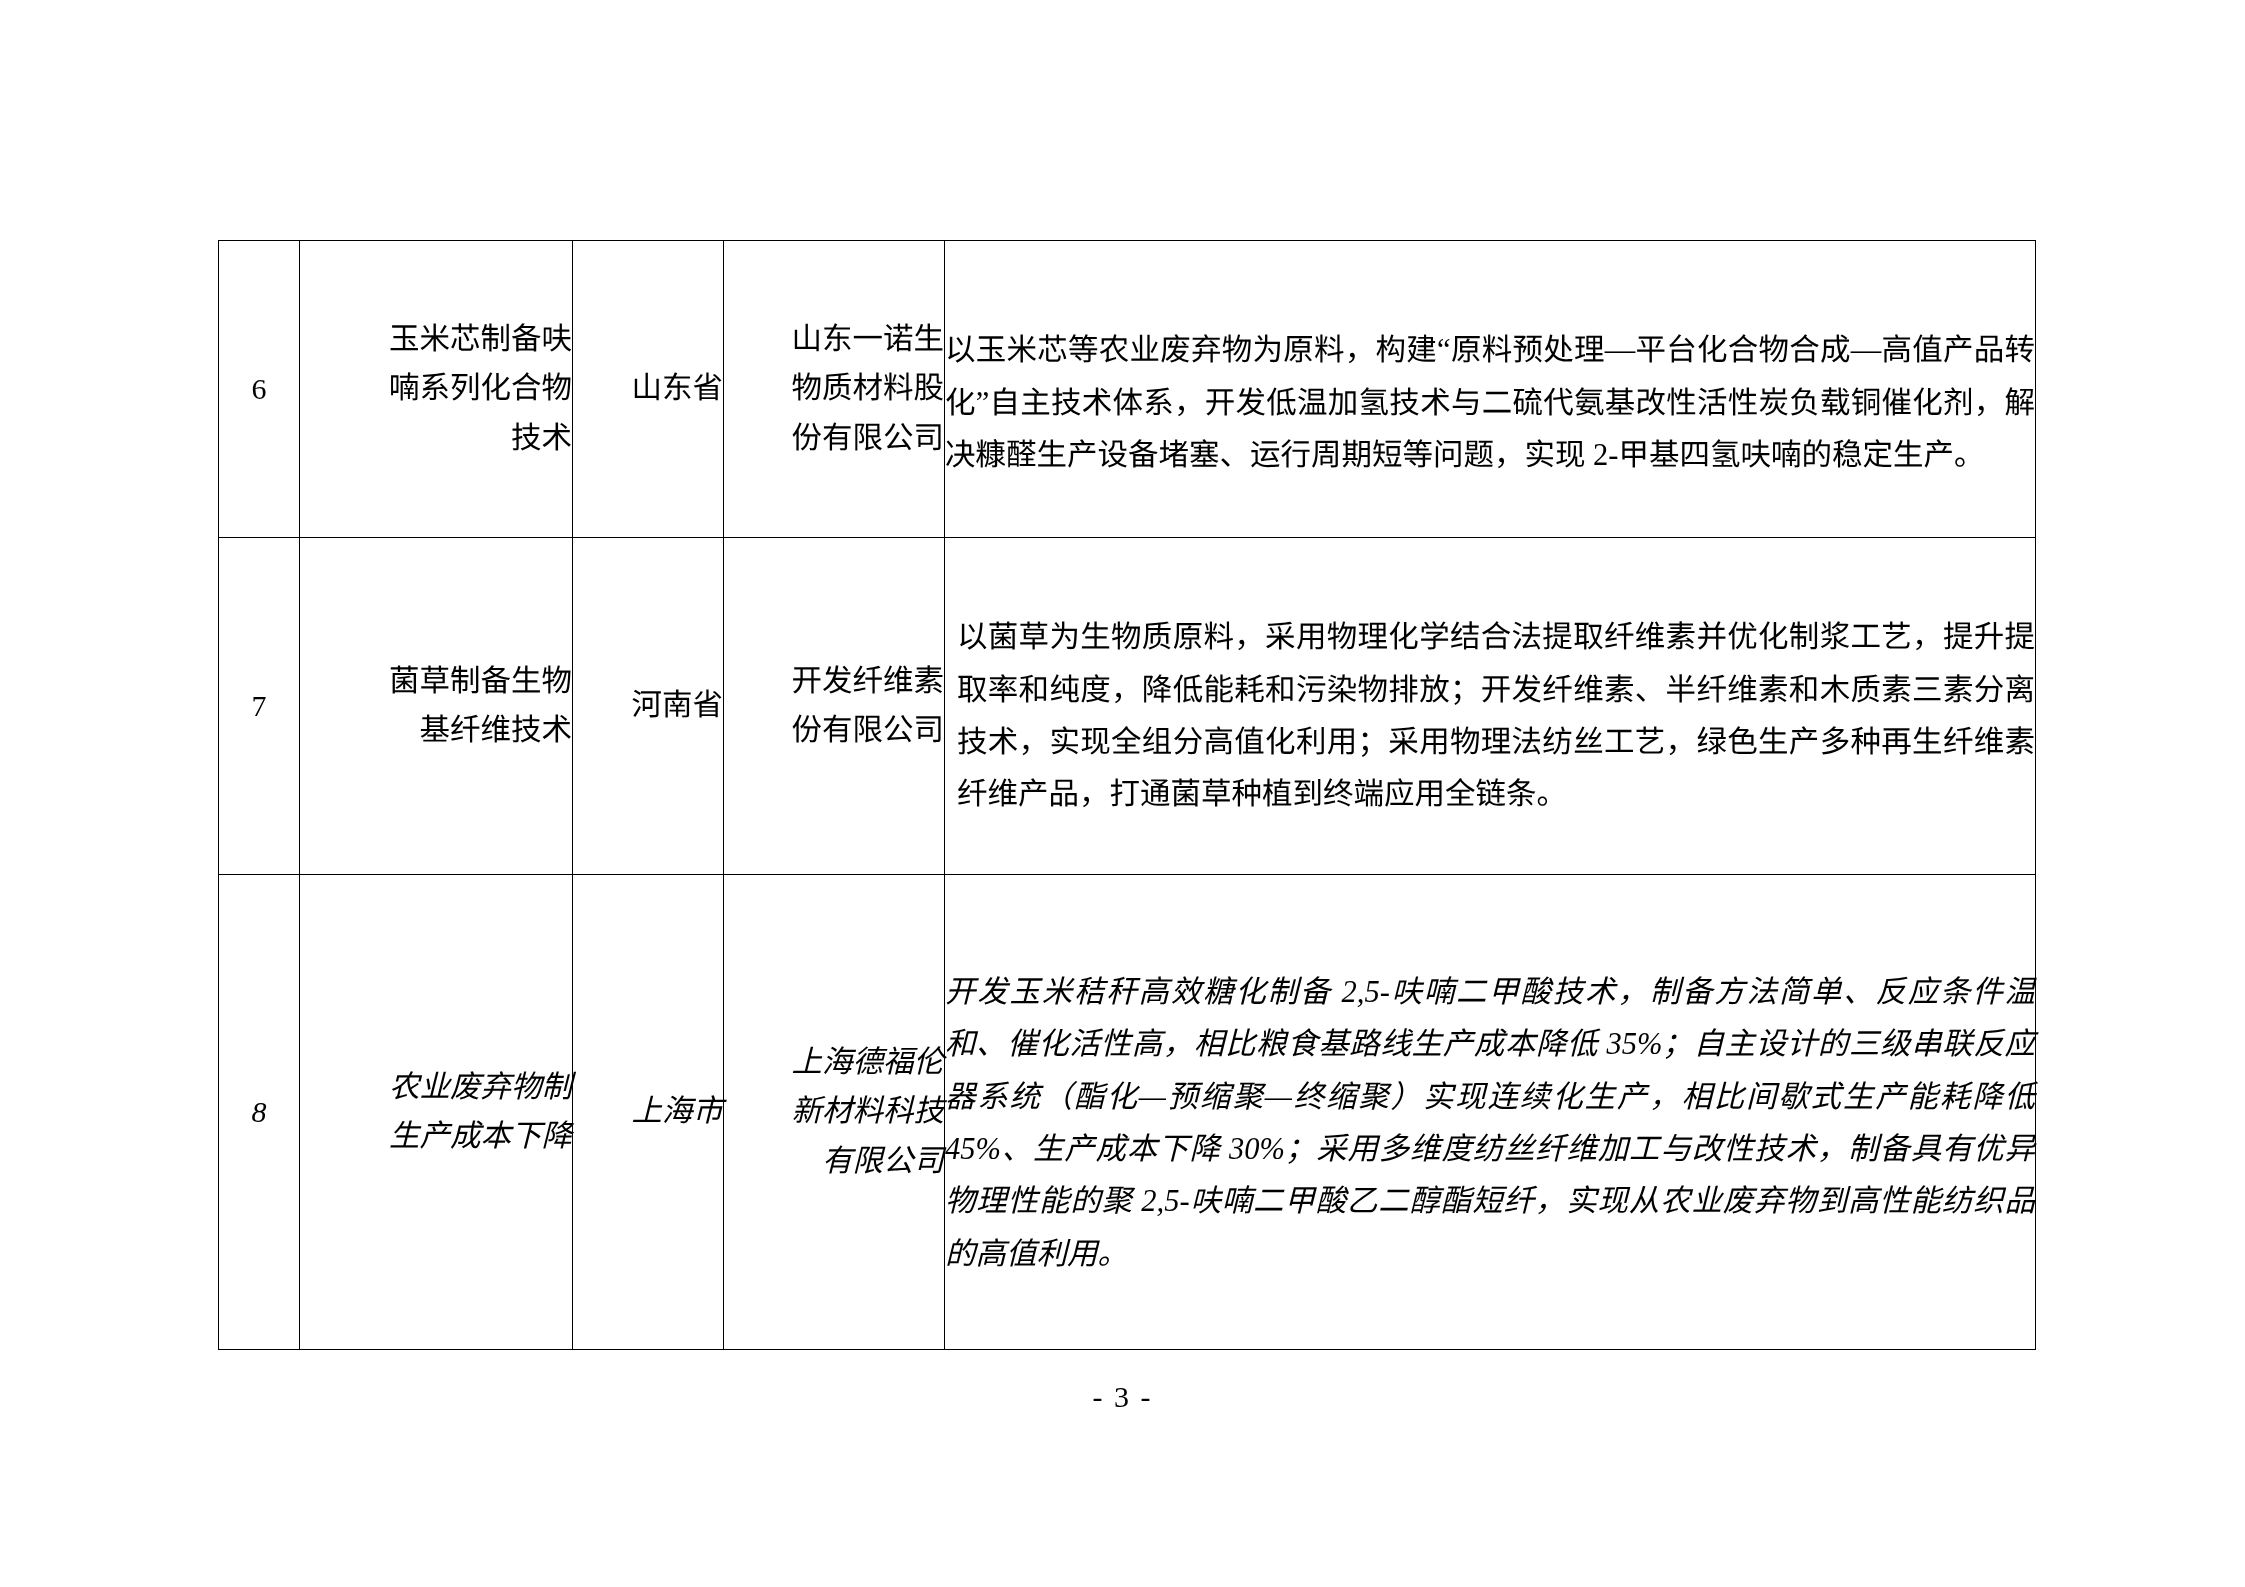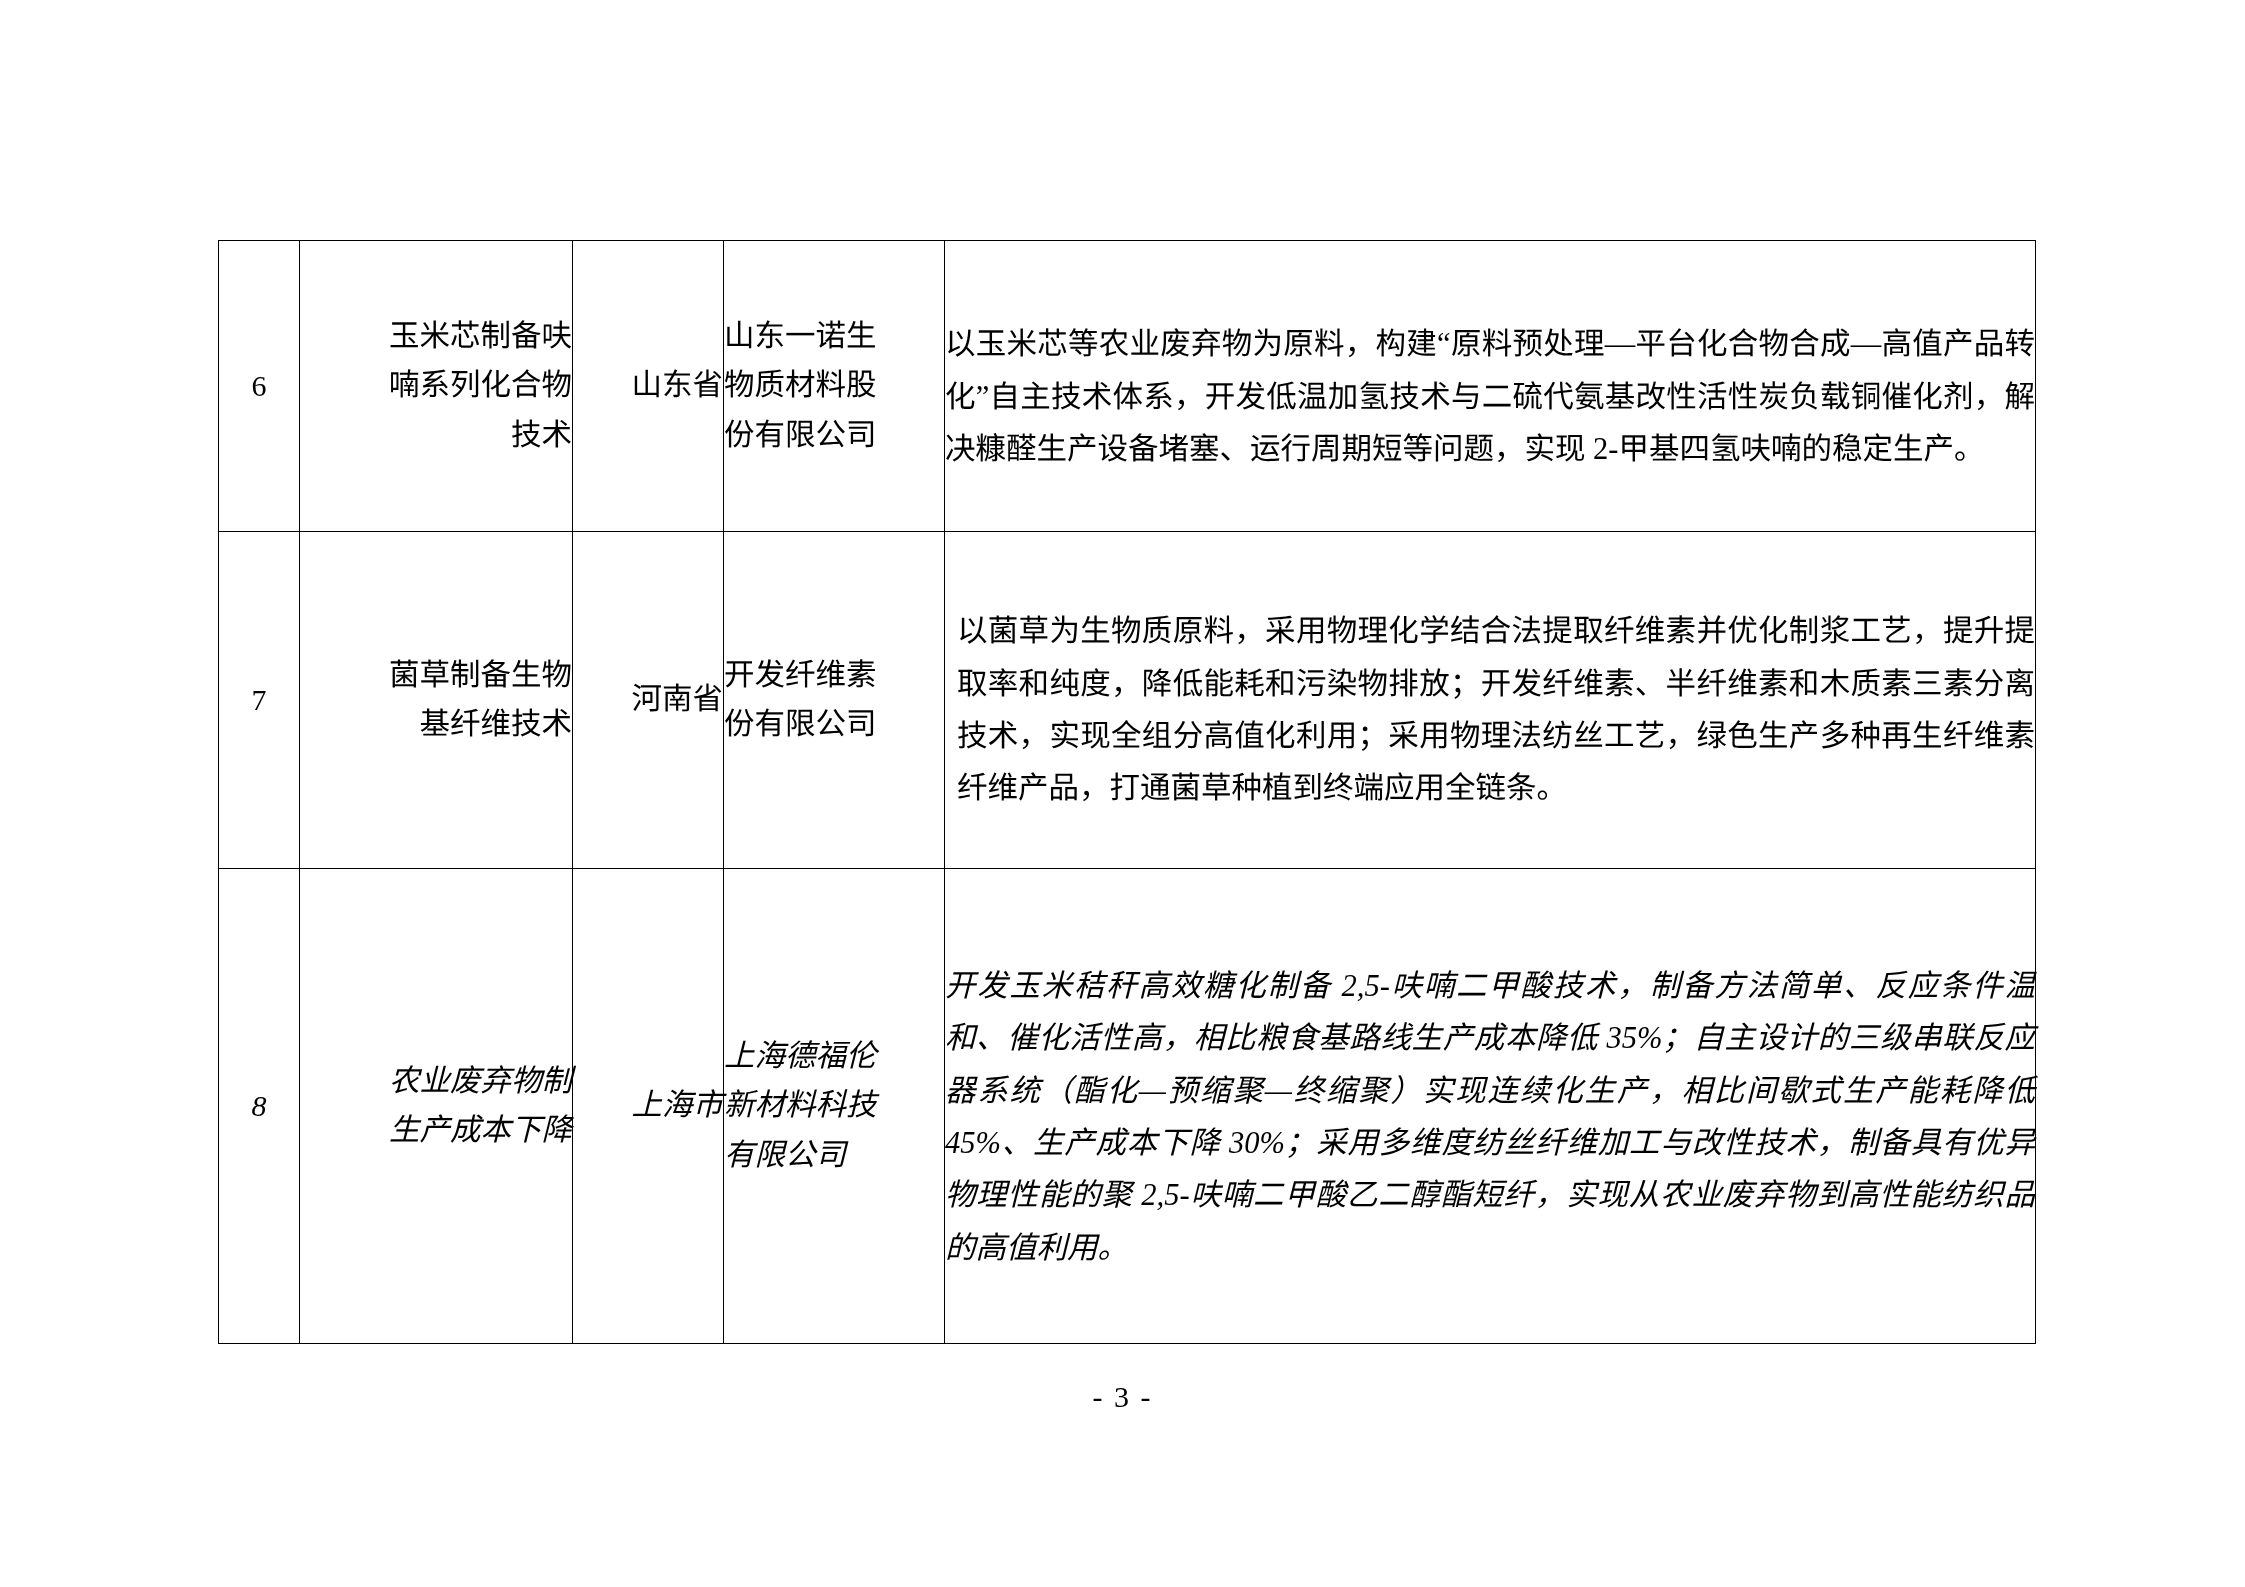--- a/index.html
+++ b/index.html
@@ -62,31 +62,32 @@
   .cell-org {
     text-align: left;
     font-size: 30.5px;
     line-height: 1.62;
     padding: 10px 14px;
     font-family: "Liberation Serif", "DejaVu Serif", serif;
   }
   .cell-org .inner {
     display: block;
     white-space: pre-line;
+    text-align: right;
   }
   .cell-desc {
     text-align: justify;
     text-justify: inter-ideograph;
     font-size: 30.5px;
     line-height: 1.72;
     padding: 18px 22px 18px 20px;
     font-family: "Liberation Serif", "DejaVu Serif", serif;
     vertical-align: top;
   }
-  .row-6 .cell-desc { padding-top: 22px; }
+  .row-6 .cell-desc { padding-top: 28px; }
   .row-7 .cell-desc { padding-top: 20px; padding-left: 12px; }
   .row-8 .cell-desc { padding-top: 22px; }
 
   .row-6 td { height: 268px; }
   .row-7 td { height: 316px; }
   .row-8 td { height: 452px; font-style: italic; }
 
   .page-number {
     position: absolute;
     left: 0;

